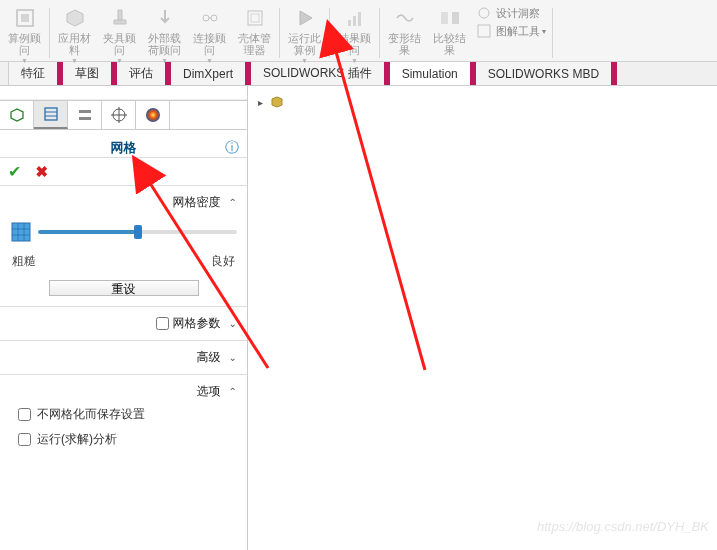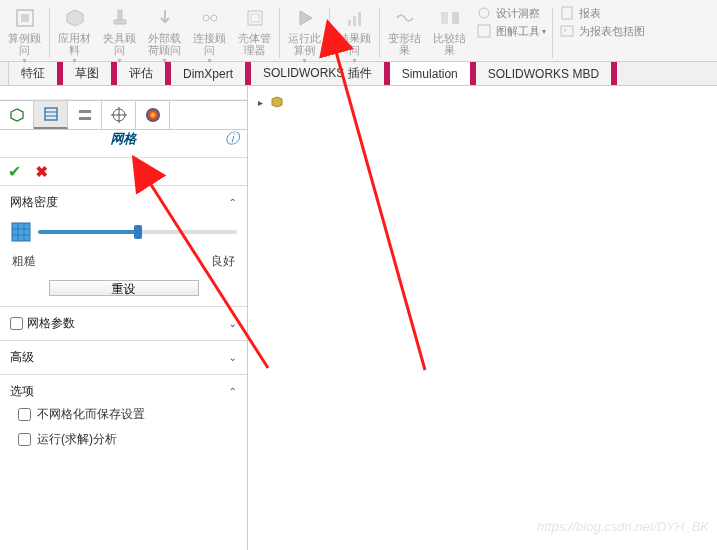--- a/index.html
+++ b/index.html
@@ -21,30 +21,30 @@
     .tab.first { border-left: 1px solid #d0d0d0; margin-left: 8px; }
     .tab.active { background: #fff; }
     
     .main { display: flex; height: calc(100% - 86px); }
     .panel { width: 248px; border-right: 1px solid #ccc; background: #fff; display: flex; flex-direction: column; }
     .panel-tabs { height: 30px; border-top: 1px solid #ccc; border-bottom: 1px solid #ccc; display: flex; }
     .panel-tab { width: 34px; border-right: 1px solid #ccc; display: flex; align-items: center; justify-content: center; cursor: pointer; }
     .panel-tab.sel { background: #e8e8e8; border-bottom: 2px solid #888; }
     .pt-icon { width: 18px; height: 18px; }
     
-    .panel-header { height: 28px; display: flex; align-items: flex-start; justify-content: center; border-bottom: 1px solid #ddd; position: relative; font-style: italic; }
+    .panel-header { height: 28px; display: flex; align-items: flex-end; justify-content: center; border-bottom: 1px solid #ddd; position: relative; }
     .panel-title { font-weight: bold; font-size: 13px; color: #014d7e; }
     .help-icon { position: absolute; right: 8px; color: #3a8cc4; font-size: 14px; cursor: pointer; }
     
     .panel-actions { height: 28px; display: flex; align-items: center; padding: 0 8px; gap: 14px; border-bottom: 1px solid #ddd; }
     .check-icon { color: #2e9e2e; font-size: 16px; cursor: pointer; }
     .x-icon { color: #d22020; font-size: 15px; font-weight: bold; cursor: pointer; }
     
     .section { border-bottom: 1px solid #ddd; padding: 6px 10px; }
-    .section-head { display: flex; align-items: center; justify-content: space-between; cursor: pointer; padding: 2px 0; gap: 8px; }
+    .section-head { display: flex; align-items: center; justify-content: flex-end; cursor: pointer; padding: 2px 0; gap: 8px; }
     .section-title { font-size: 12px; color: #222; }
     .chev { font-size: 10px; color: #555; }
     .density-row { display: flex; align-items: center; gap: 6px; margin: 8px 0 6px; }
     .density-icon { width: 22px; height: 22px; }
     .slider-track { flex: 1; height: 4px; background: linear-gradient(90deg,#3a8cc4 0%, #3a8cc4 50%, #ddd 50%, #ddd 100%); border-radius: 2px; position: relative; }
     .slider-thumb { position: absolute; left: 50%; top: -5px; width: 8px; height: 14px; background: #2f7ec3; border-radius: 2px; transform: translateX(-50%); }
     .slider-labels { display: flex; justify-content: space-between; margin-top: 10px; font-size: 12px; color: #444; padding: 0 2px; }
     .reset-btn { display: block; margin: 10px auto 4px; width: 150px; height: 16px; background: linear-gradient(#fdfdfd,#ededed); border: 1px solid #bbb; font-size: 12px; cursor: pointer; }
     
     .checkbox-row { display: flex; align-items: center; gap: 6px; padding: 4px 0 4px 8px; font-size: 12px; }
@@ -160,35 +160,20 @@
     </div>
     <div class="ribbon-group-row">
       <svg class="ribbon-small-icon" viewBox="0 0 16 16">
           <rect x="2" y="2" width="12" height="12" fill="none" stroke="#999"></rect>
         </svg>
       <span class="ribbon-small-label">图解工具</span>
       <span class="ribbon-drop" style="margin-left:2px">▾</span>
     </div>
   </div>
   <div class="ribbon-sep"></div>
-  <div class="ribbon-group">
-    <div class="ribbon-group-row">
-      <svg class="ribbon-small-icon" viewBox="0 0 16 16">
-          <rect x="3" y="2" width="10" height="12" fill="none" stroke="#999"></rect>
-        </svg>
-      <span class="ribbon-small-label">报表</span>
-    </div>
-    <div class="ribbon-group-row">
-      <svg class="ribbon-small-icon" viewBox="0 0 16 16">
-          <rect x="2" y="3" width="12" height="10" fill="none" stroke="#999"></rect>
-          <circle cx="6" cy="7" r="1.5" fill="#bbb"></circle>
-        </svg>
-      <span class="ribbon-small-label">为报表包括图</span>
-    </div>
-  </div>
 </div>
 
 <div class="tabs">
   <div class="tab first">特征</div>
   <div class="tab">草图</div>
   <div class="tab">评估</div>
   <div class="tab">DimXpert</div>
   <div class="tab">SOLIDWORKS 插件</div>
   <div class="tab active">Simulation</div>
   <div class="tab">SOLIDWORKS MBD</div>

